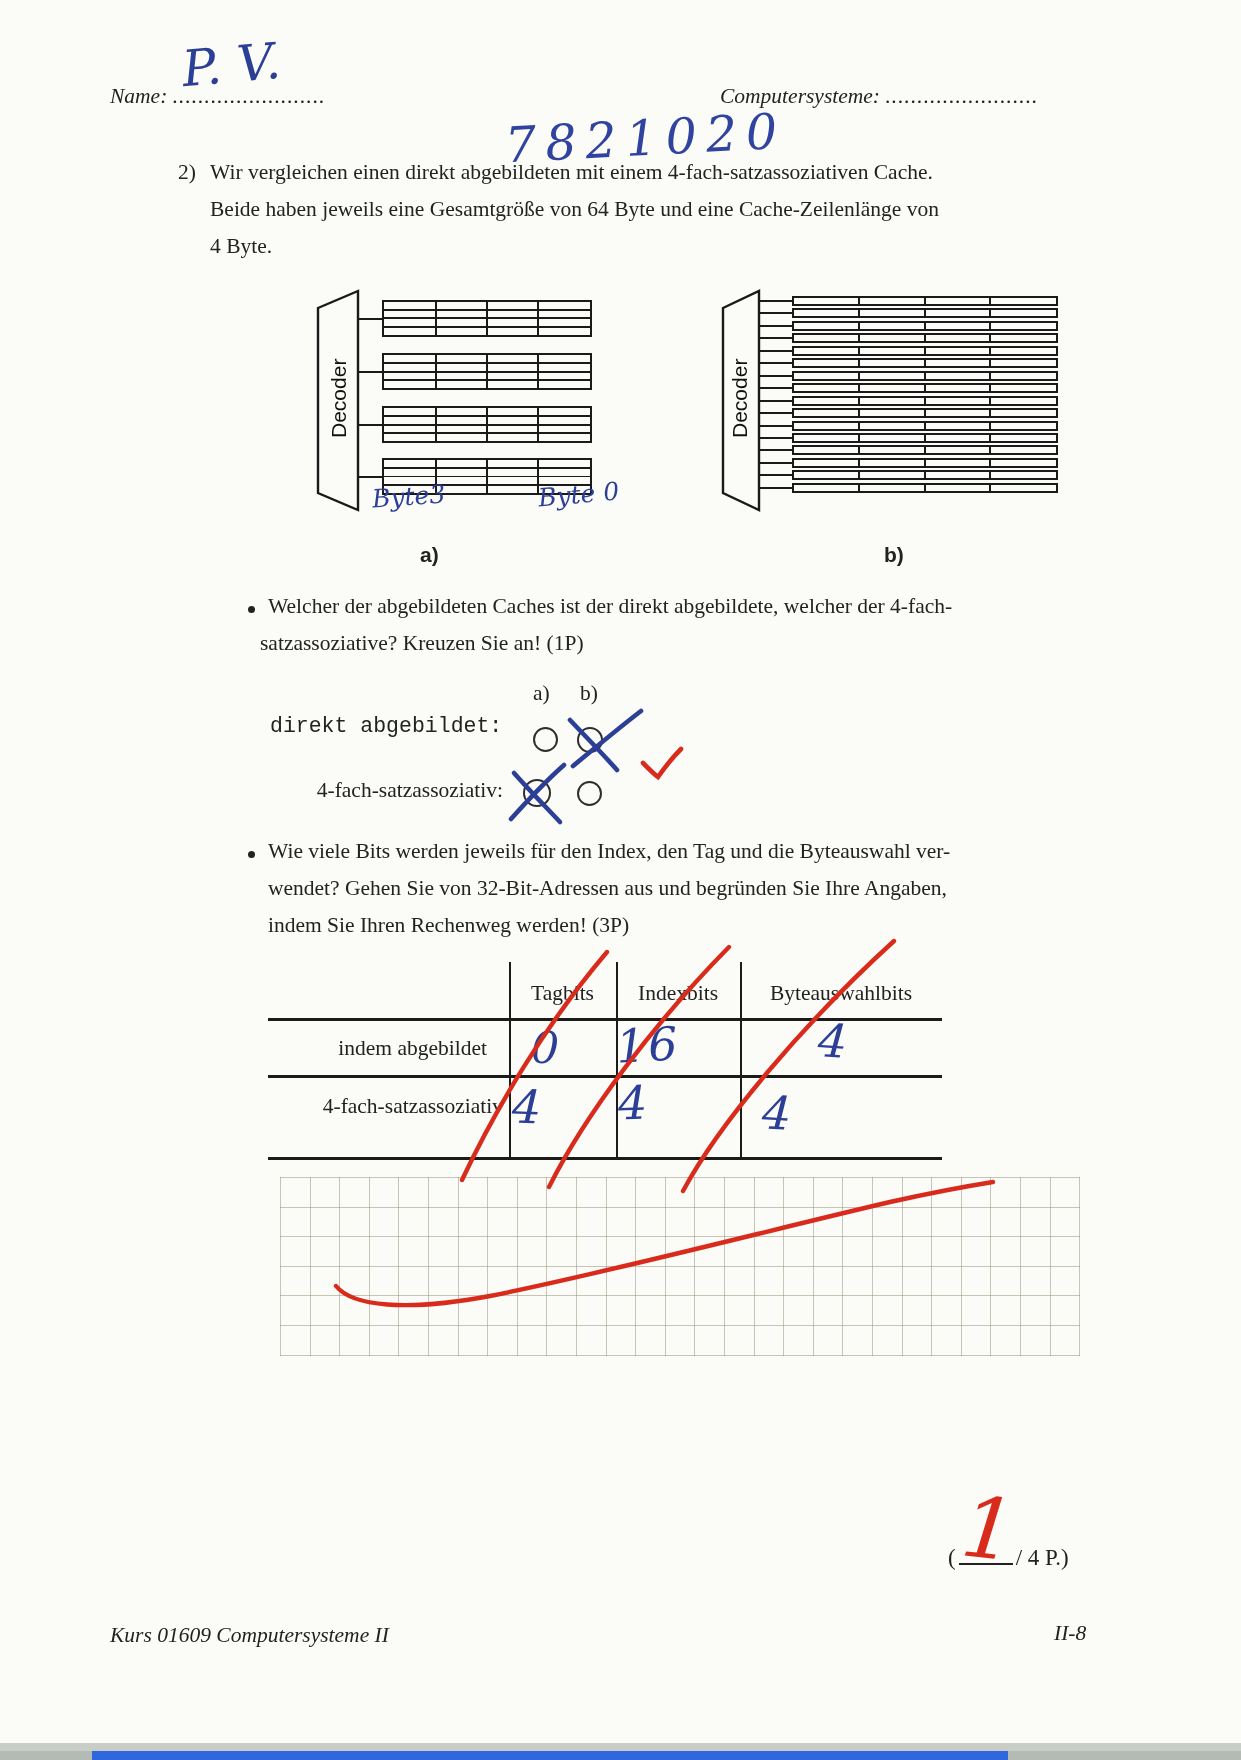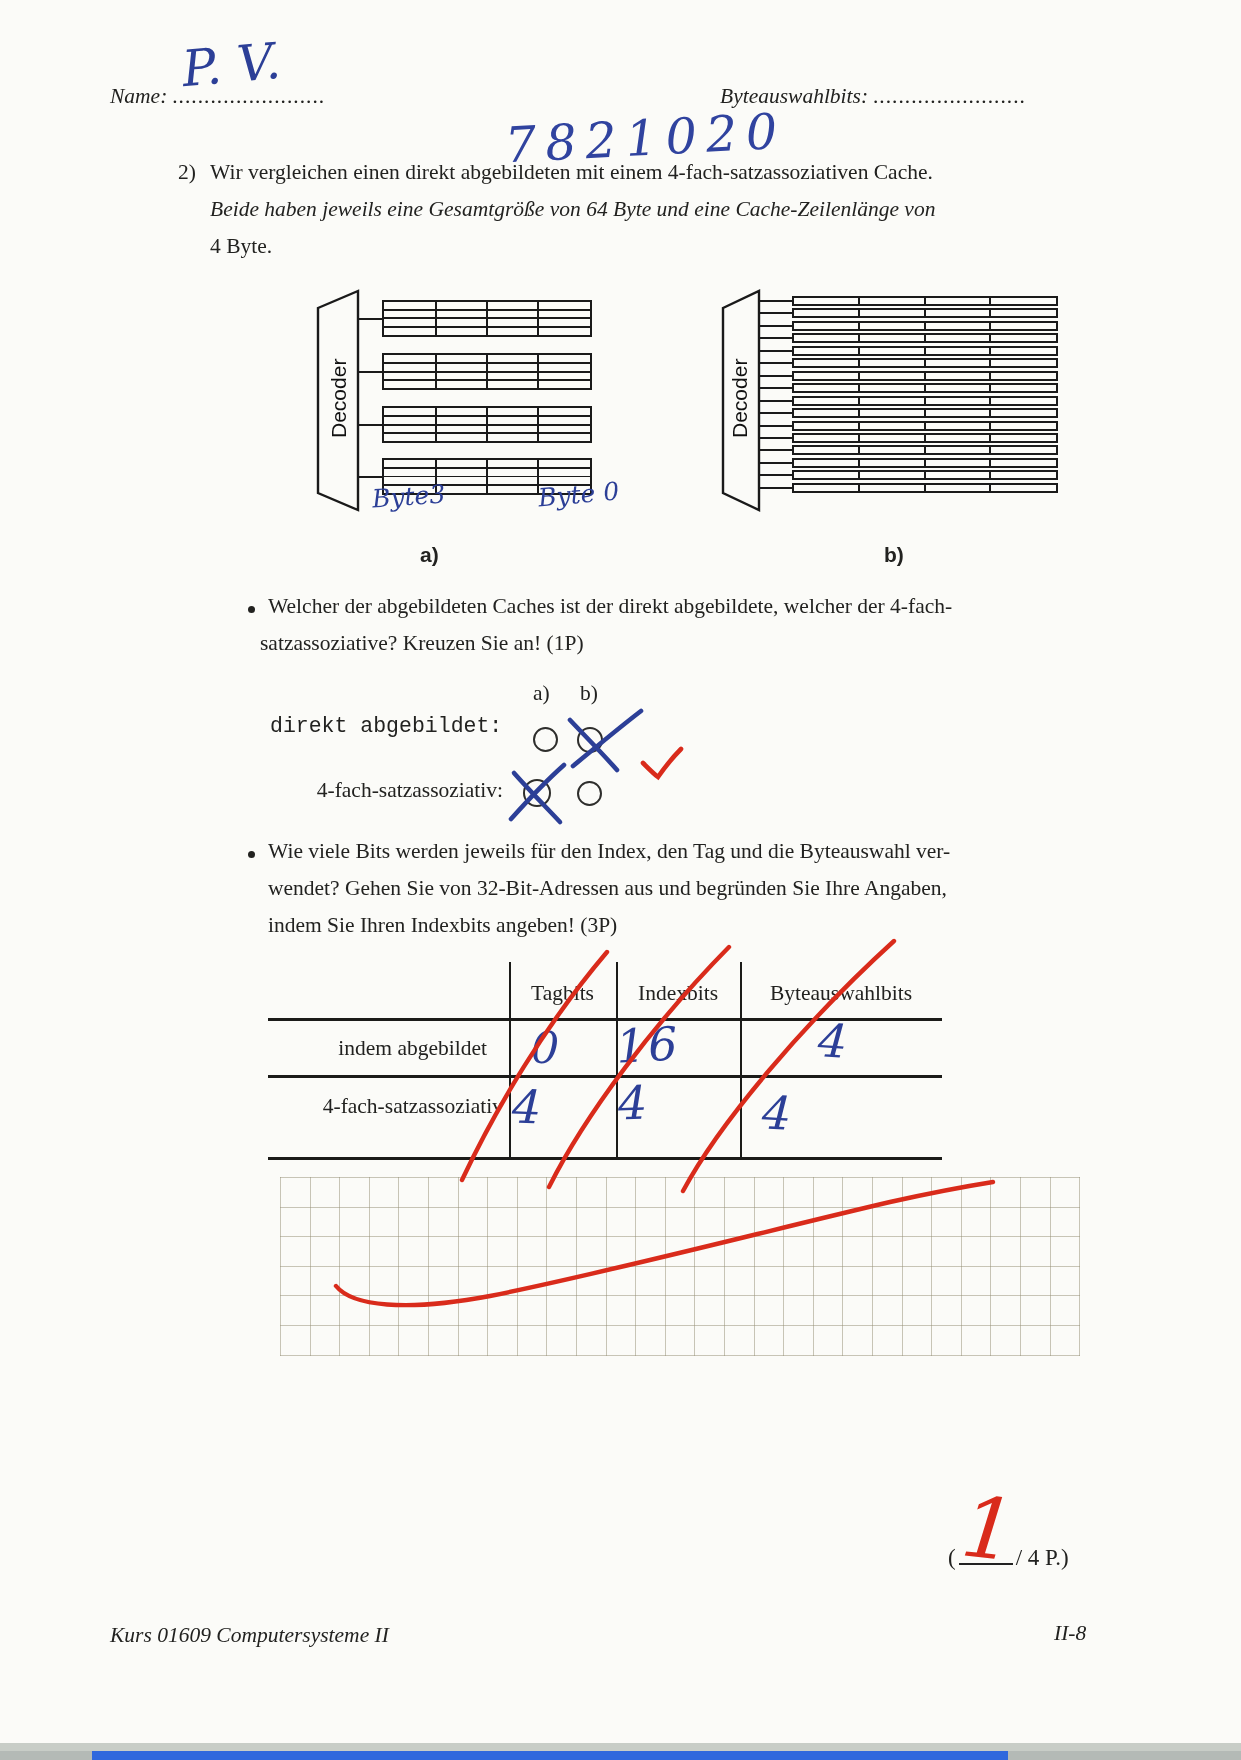--- a/index.html
+++ b/index.html
@@ -69,29 +69,29 @@
 
 <div class="page">
 
   <div class="abs printed italic" style="left:110px;top:84px;">
     <span>Name:</span>
     <span class="dots">........................</span>
   </div>
   <div class="abs hand" style="left:182px;top:36px;font-size:50px;transform:rotate(-5deg);">P. V.</div>
 
   <div class="abs printed italic" style="left:720px;top:84px;">
-    <span>Byteauswahlbits:</span>
+    <span>Computersysteme:</span>
     <span class="dots">........................</span>
   </div>
 
   <div class="abs hand" style="left:505px;top:110px;font-size:49px;letter-spacing:9px;transform:rotate(-3deg);color:#30439f;">7821020</div>
 
   <div class="abs printed" style="left:178px;top:160px;">2)</div>
   <div class="abs printed" style="left:210px;top:160px;">Wir vergleichen einen direkt abgebildeten mit einem 4-fach-satzassoziativen Cache.</div>
-  <div class="abs printed" style="left:210px;top:197px;font-style:italic;">Beide haben jeweils eine Gesamtgröße von 64 Byte und eine Cache-Zeilenlänge von</div>
+  <div class="abs printed" style="left:210px;top:197px;">Beide haben jeweils eine Gesamtgröße von 64 Byte und eine Cache-Zeilenlänge von</div>
   <div class="abs printed" style="left:210px;top:234px;">4 Byte.</div>
 
   <div class="abs" style="left:315px;top:288px;width:285px;height:230px;">
     <svg width="48" height="226" style="position:absolute;left:0;top:0;">
       <polygon points="3,20 43,3 43,222 3,205" fill="none" stroke="#1a1a1a" stroke-width="2.4"></polygon>
       <text class="decoder-text" transform="translate(31,150) rotate(-90)">Decoder</text>
     </svg>
     <div class="block4x4" style="top:12px;"></div>
     <div class="block4x4" style="top:65px;"></div>
     <div class="block4x4" style="top:118px;"></div>
@@ -139,21 +139,21 @@
   <div class="cb" style="left:533px;top:727px;width:25px;height:25px;"></div>
   <div class="cb" style="left:577px;top:727px;width:26px;height:26px;"></div>
 
   <div class="abs rowlab" style="left:270px;top:778px;width:233px;">4-fach-satzassoziativ:</div>
   <div class="cb" style="left:523px;top:779px;width:28px;height:28px;"></div>
   <div class="cb" style="left:577px;top:781px;width:25px;height:25px;"></div>
 
   <div class="abs bullet-dot" style="left:248px;top:851px;"></div>
   <div class="abs printed" style="left:268px;top:839px;">Wie viele Bits werden jeweils für den Index, den Tag und die Byteauswahl ver-</div>
   <div class="abs printed" style="left:268px;top:876px;text-align:right;">wendet? Gehen Sie von 32-Bit-Adressen aus und begründen Sie Ihre Angaben,</div>
-  <div class="abs printed" style="left:268px;top:913px;">indem Sie Ihren Indexbits angeben! (3P)</div>
+  <div class="abs printed" style="left:268px;top:913px;">indem Sie Ihren Rechenweg werden! (3P)</div>
 
   <div class="abs" style="left:0;top:0;">
     <div class="vrule" style="left:509px;top:962px;height:195px;"></div>
     <div class="vrule" style="left:616px;top:962px;height:195px;"></div>
     <div class="vrule" style="left:740px;top:962px;height:195px;"></div>
     <div class="hrule" style="left:268px;top:1018px;width:674px;"></div>
     <div class="hrule" style="left:268px;top:1075px;width:674px;"></div>
     <div class="hrule" style="left:268px;top:1157px;width:674px;"></div>
 
     <div class="abs th" style="left:509px;top:981px;width:107px;">Tagbits</div>

